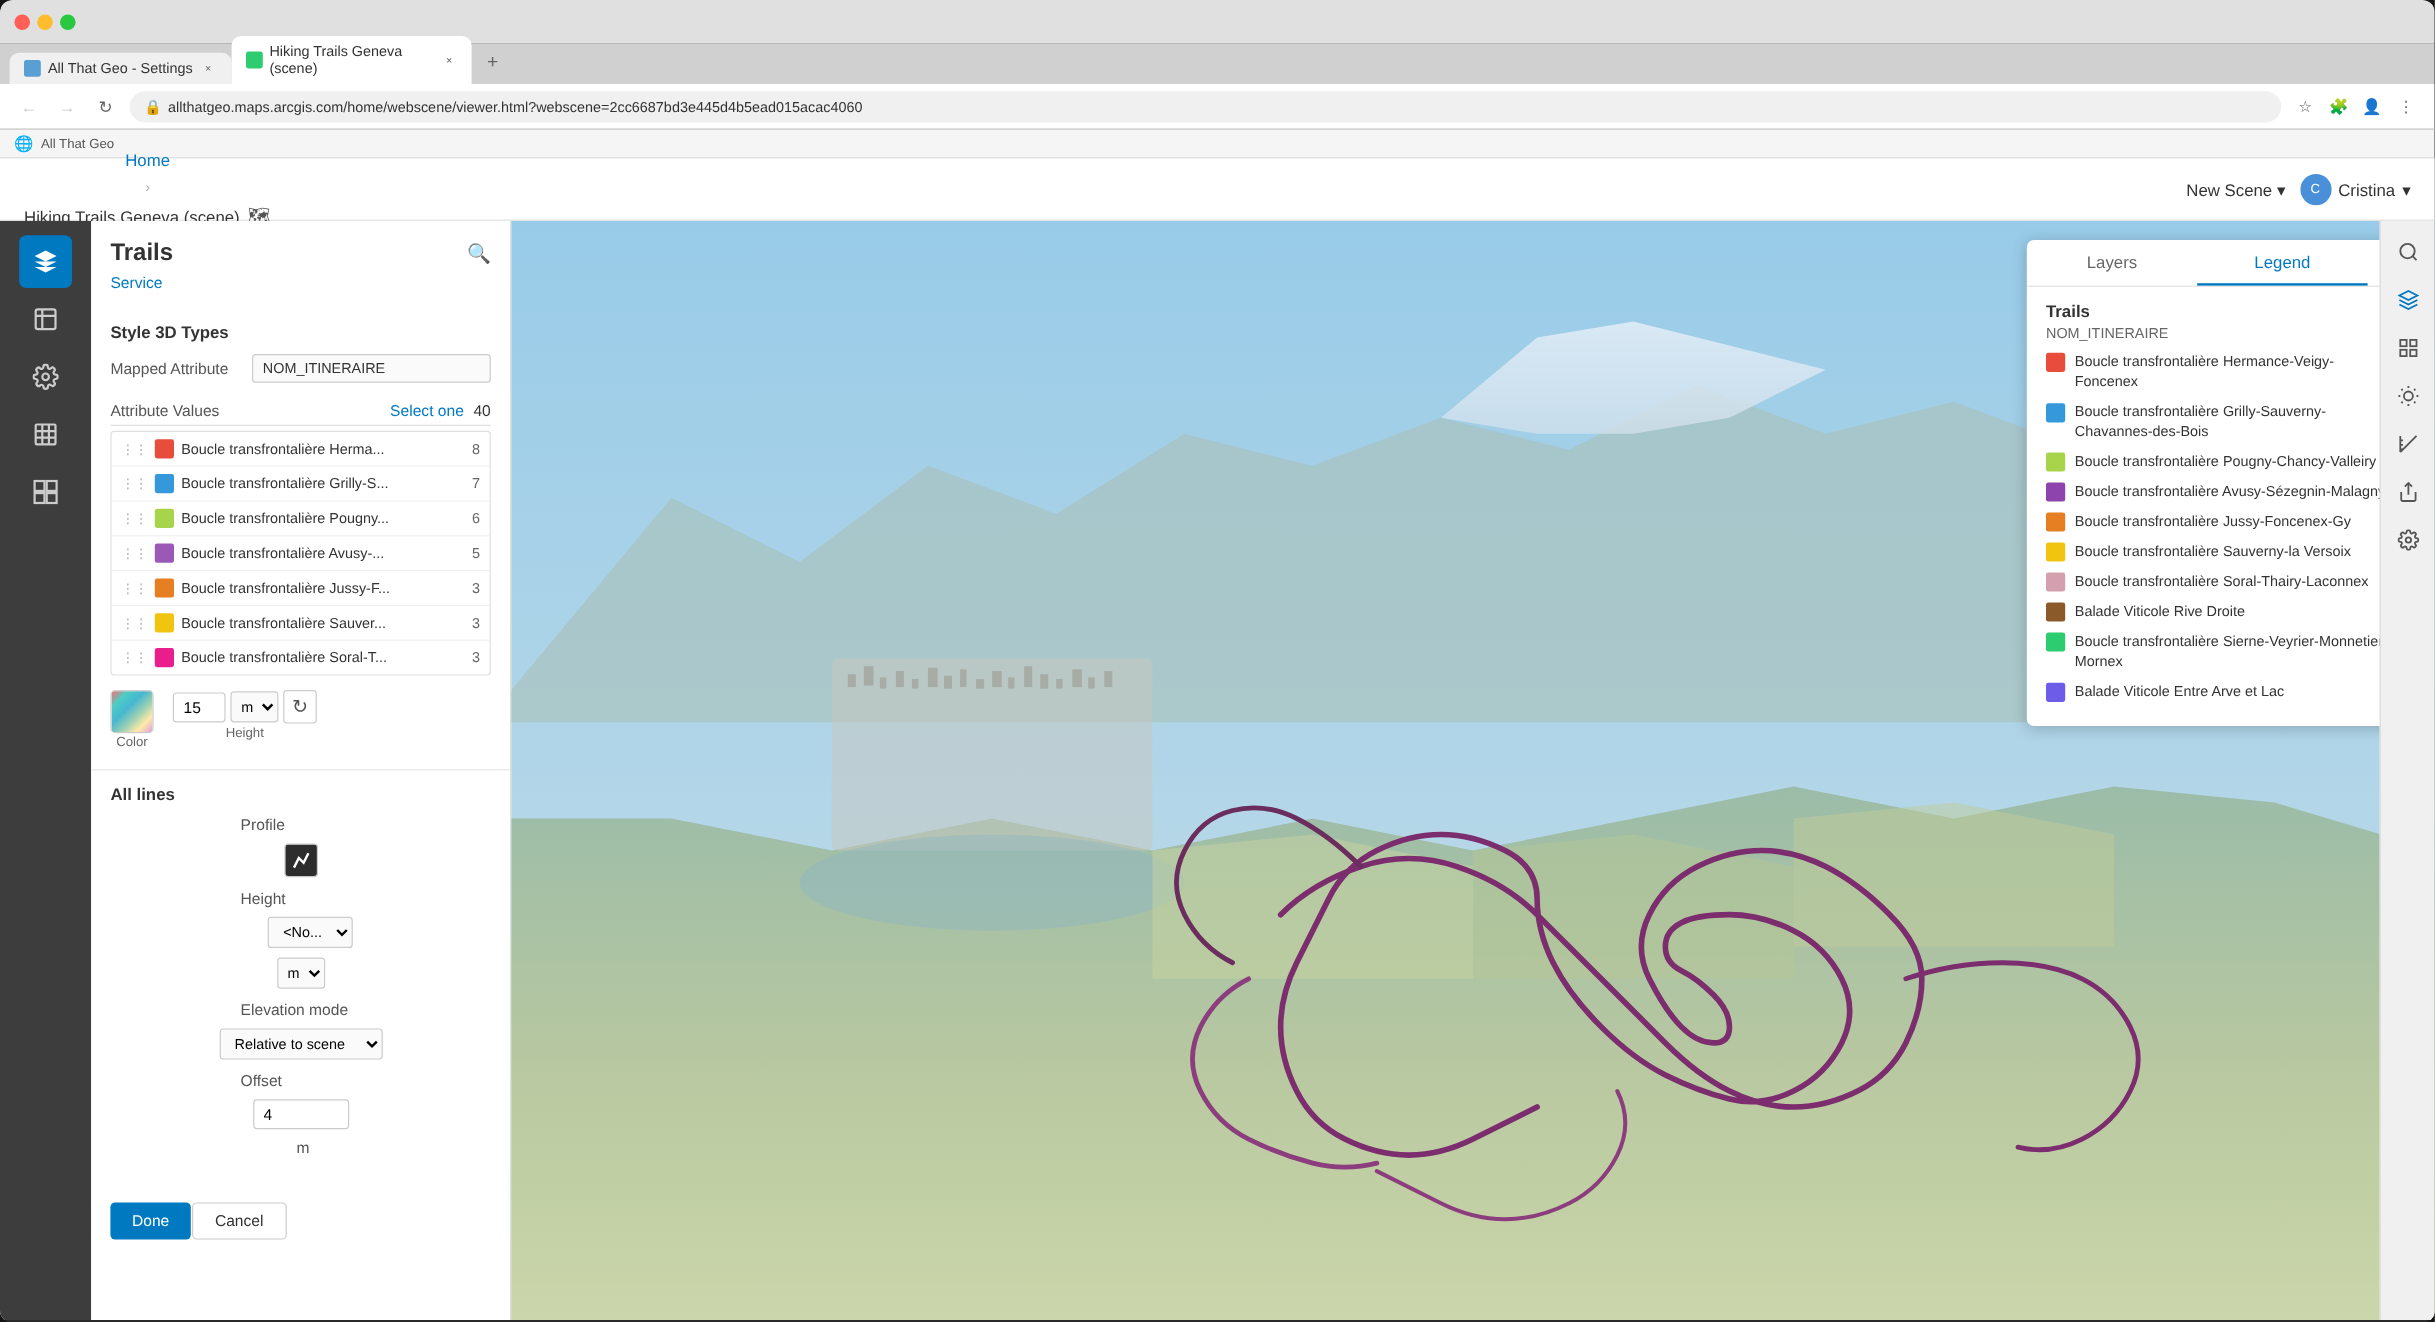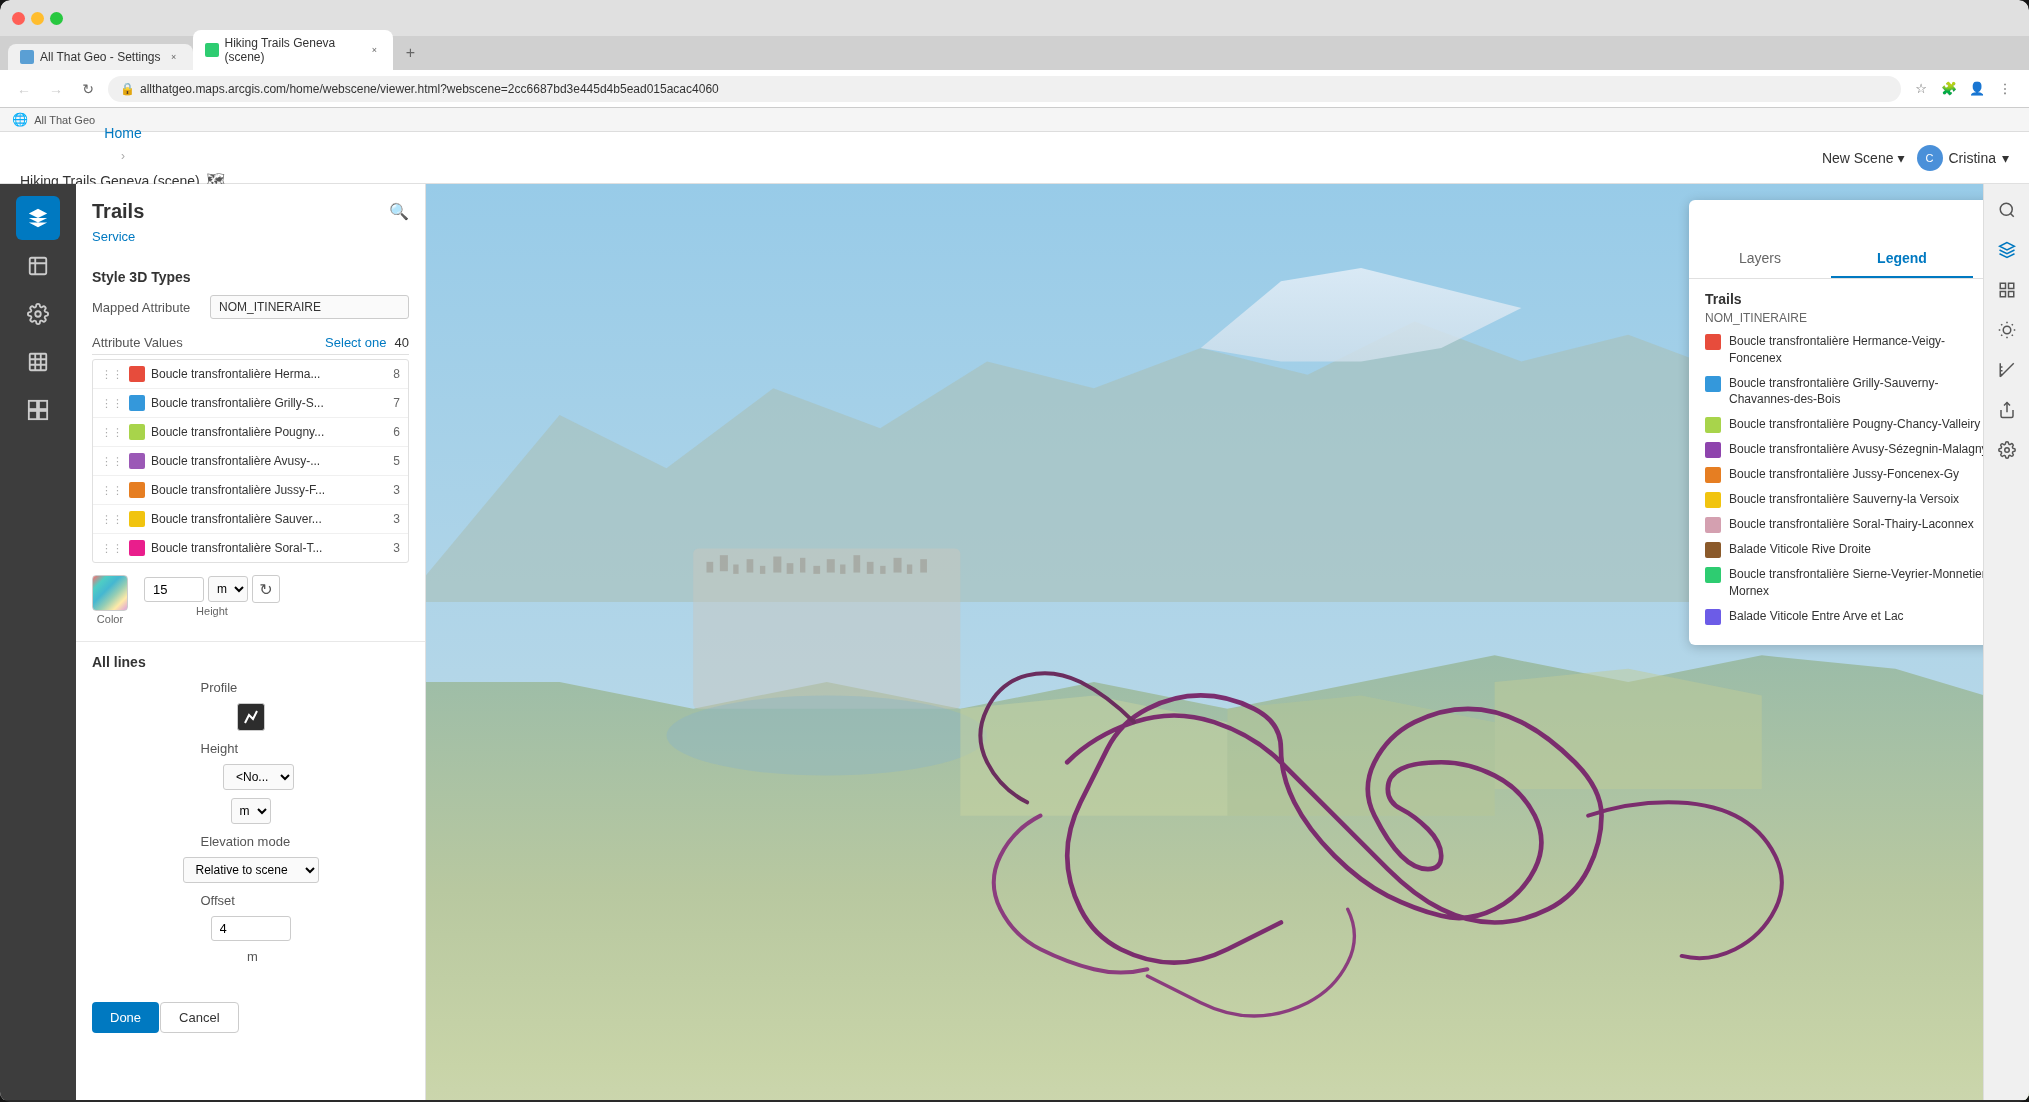--- a/index.html
+++ b/index.html
@@ -68,21 +68,21 @@
     .attr-list { max-height: 240px; overflow-y: auto; border: 1px solid #e0e0e0; border-radius: 3px; }
     .attr-item { display: flex; align-items: center; padding: 6px 8px; border-bottom: 1px solid #f0f0f0; gap: 6px; }
     .attr-item:last-child { border-bottom: none; }
     .attr-drag { color: #aaa; font-size: 11px; cursor: grab; }
     .attr-color { width: 16px; height: 16px; border-radius: 2px; flex-shrink: 0; }
     .attr-name { flex: 1; font-size: 12px; color: #333; overflow: hidden; text-overflow: ellipsis; white-space: nowrap; }
     .attr-num { font-size: 12px; color: #666; min-width: 16px; text-align: right; }
     .color-swatch { width: 36px; height: 36px; border-radius: 4px; background: linear-gradient(135deg, #ff6b6b, #4ecdc4, #45b7d1, #96ceb4, #ffeaa7, #dda0dd); cursor: pointer; border: 1px solid #ccc; }
     .color-label { font-size: 11px; color: #666; text-align: center; margin-top: 2px; }
     .height-input-wrap { display: flex; align-items: center; gap: 4px; }
-    .height-input { width: 60px; border: 1px solid #ccc; border-radius: 3px; padding: 4px 8px; font-size: 13px; }
+    .height-input { width: 44px; border: 1px solid #ccc; border-radius: 3px; padding: 4px 8px; font-size: 13px; }
     .unit-select { border: 1px solid #ccc; border-radius: 3px; padding: 4px 4px; font-size: 12px; background: #fafafa; }
     .refresh-btn { width: 28px; height: 28px; display: flex; align-items: center; justify-content: center; border: 1px solid #ccc; border-radius: 3px; cursor: pointer; color: #555; }
     .height-label { font-size: 11px; color: #666; text-align: center; margin-top: 2px; }
     .all-lines-section { padding: 12px 16px; border-top: 1px solid #e8e8e8; }
     .all-lines-title { font-size: 14px; font-weight: 600; color: #333; margin-bottom: 10px; }
     .field-row { display: flex; align-items: center; margin-bottom: 10px; gap: 8px; flex-direction: column; }
     .field-label { font-size: 13px; color: #555; min-width: 100px; }
     .profile-swatch { width: 28px; height: 28px; background: #2d2d2d; border-radius: 3px; border: 1px solid #ccc; cursor: pointer; display: flex; align-items: center; justify-content: center; }
     .field-select { border: 1px solid #ccc; border-radius: 3px; padding: 4px 8px; font-size: 12px; background: #fafafa; margin-left: 16px; }
     .field-select-unit { border: 1px solid #ccc; border-radius: 3px; padding: 4px 4px; font-size: 12px; background: #fafafa; }
@@ -92,22 +92,22 @@
     .panel-footer { padding: 16px; display: flex; gap: 1px; }
     .done-btn { background: #0079c1; color: white; border: none; border-radius: 4px; padding: 7px 18px; font-size: 13px; cursor: pointer; font-weight: 500; }
     .cancel-btn { background: transparent; color: #333; border: 1px solid #ccc; border-radius: 4px; padding: 7px 18px; font-size: 13px; cursor: pointer; }
 
     
     .map-area { flex: 1; background: #d4e8c2; position: relative; overflow: hidden; }
 
     
     .legend-panel { position: absolute; top: 16px; right: 20px; background: #fff; border-radius: 6px; box-shadow: 0 2px 12px rgba(0,0,0,0.2); width: 320px; overflow: hidden; }
     .legend-tabs { display: flex; border-bottom: 1px solid #e0e0e0; }
-    .legend-tab { flex: 1; padding: 10px 16px; font-size: 14px; color: #666; cursor: pointer; text-align: center; border-bottom: 2px solid transparent; margin-top: 40px; }
-    .legend-tab.active { color: #0079c1; border-bottom-color: #0079c1; font-weight: 700; }
+    .legend-tab { flex: 1; padding: 10px 16px; font-size: 14px; color: #666; cursor: pointer; text-align: center; border-bottom: 2px solid transparent; }
+    .legend-tab.active { color: #0079c1; border-bottom-color: #0079c1; font-weight: 400; }
     .legend-close { width: 36px; display: flex; align-items: center; justify-content: center; color: #666; cursor: pointer; font-size: 16px; padding: 10px; }
     .legend-content { padding: 12px 16px; max-height: 420px; overflow-y: auto; }
     .legend-section-title { font-size: 14px; font-weight: 600; color: #333; margin-bottom: 4px; }
     .legend-attr-title { font-size: 12px; color: #666; margin-bottom: 8px; }
     .legend-item { display: flex; align-items: flex-start; gap: 8px; margin-bottom: 8px; }
     .legend-color { width: 16px; height: 16px; border-radius: 2px; flex-shrink: 0; margin-top: 1px; }
     .legend-name { font-size: 12px; color: #333; line-height: 1.4; }
 
     
     .right-toolbar { width: 46px; background: #f5f5f5; border-left: 1px solid #e0e0e0; display: flex; flex-direction: column; align-items: center; padding: 8px 0; gap: 2px; flex-shrink: 0; }

